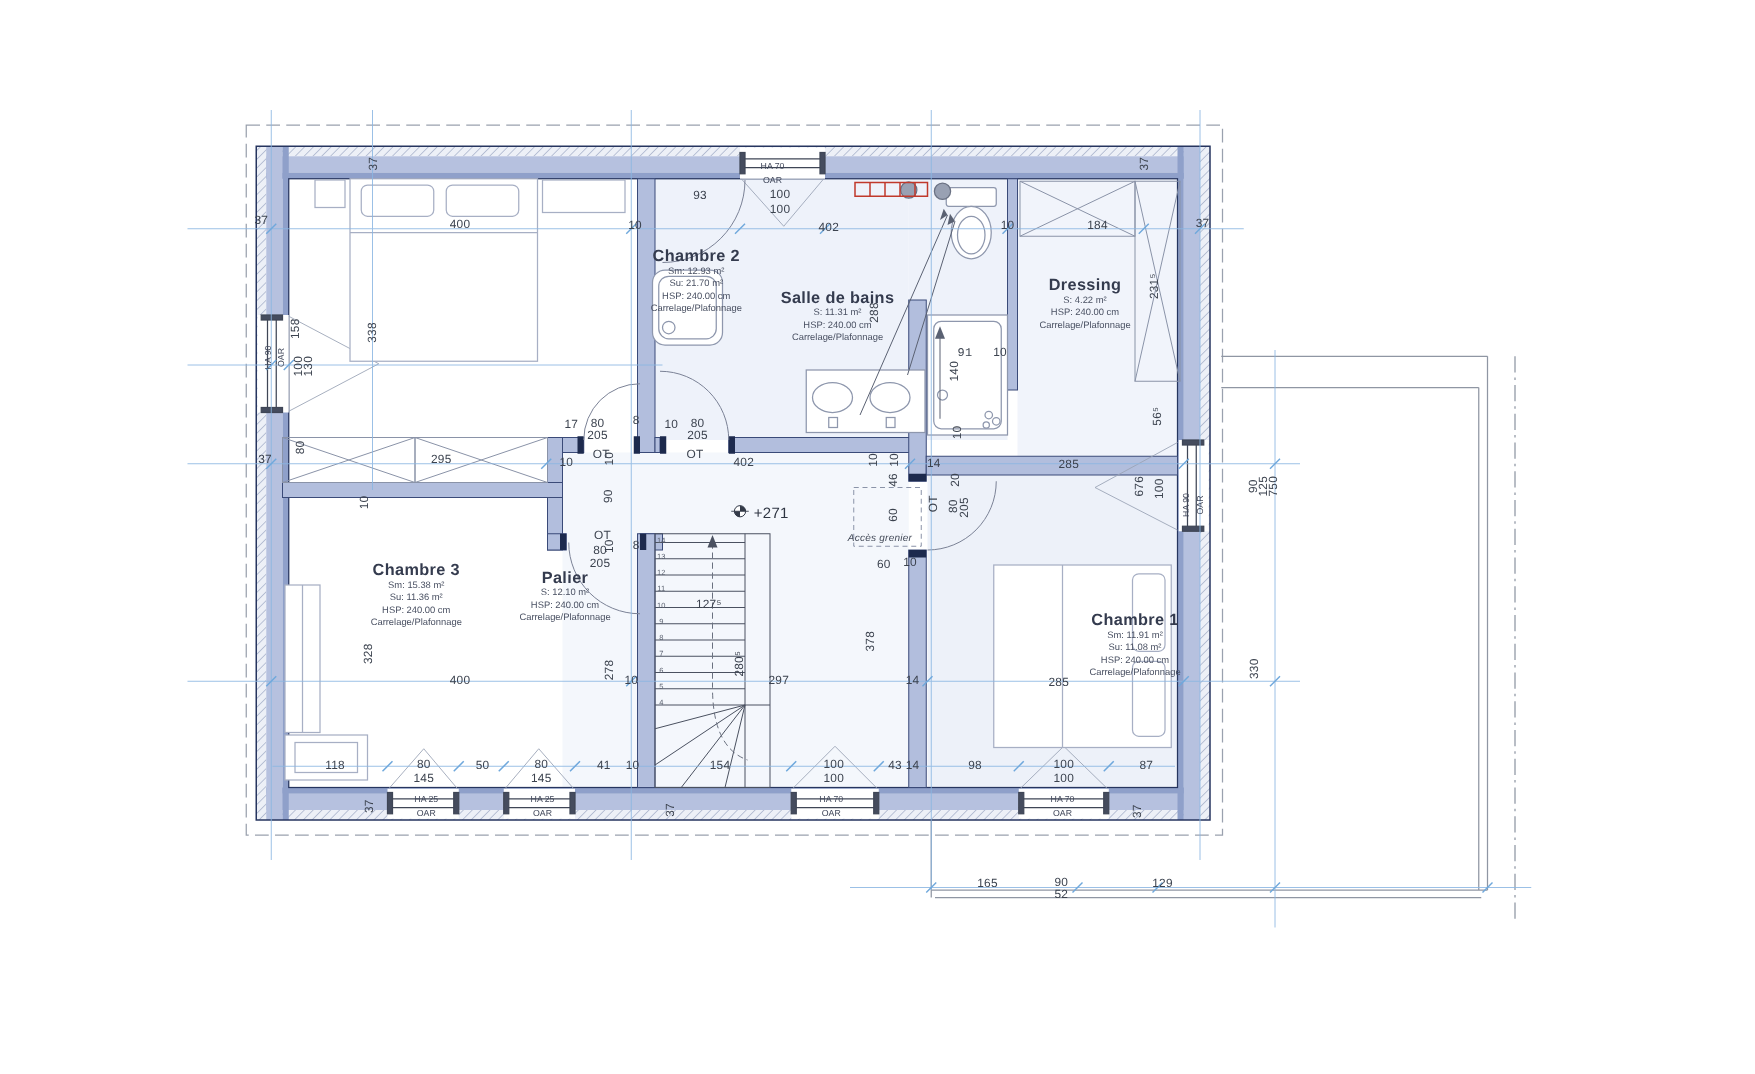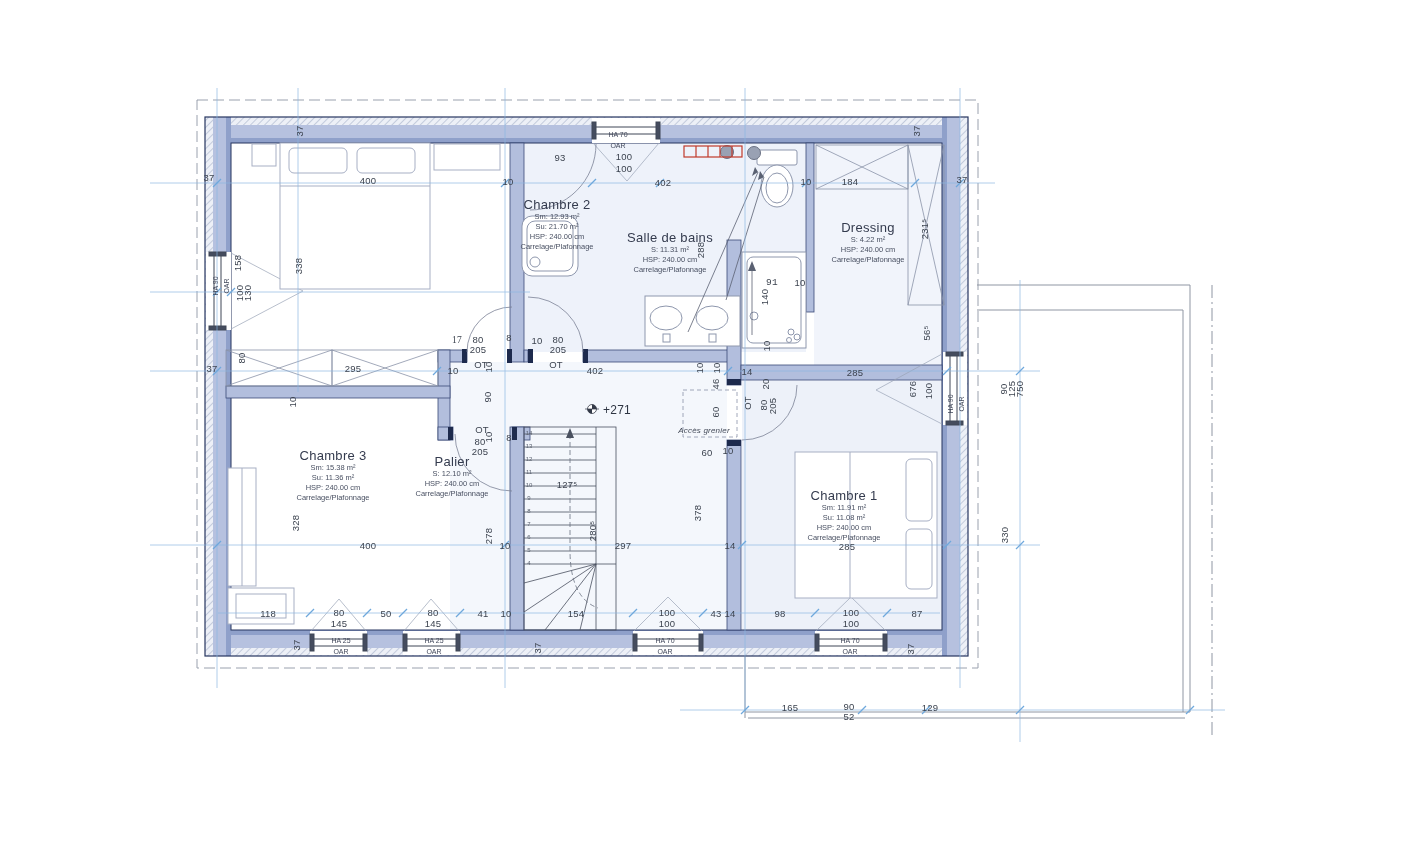--- a/index.html
+++ b/index.html
@@ -6,21 +6,21 @@
   #canvas{position:relative;width:1404px;height:859px;background:#ffffff;overflow:hidden;
           font-family:"Liberation Sans",sans-serif;}
   #drawing{position:absolute;left:0;top:0;}
   #labels{position:absolute;left:0;top:0;width:1404px;height:859px;pointer-events:none;}
   .dim{position:absolute;transform:translate(-50%,-50%);font-size:9.5px;color:#3c434f;
        white-space:nowrap;letter-spacing:.2px;}
   .dim.r{transform:translate(-50%,-50%) rotate(-90deg);}
   .dim.lvl{font-size:12px;color:#2e3542;}
   .dim.it{font-style:italic;font-size:8px;color:#434a58;}
   .room-label{position:absolute;transform:translate(-50%,0);text-align:center;color:#343b4e;}
-  .room-label .nm{font-size:13px;font-weight:normal;letter-spacing:.3px;}
+  .room-label .nm{font-size:13px;font-weight:bold;letter-spacing:.3px;}
   .room-label .ln{font-size:7.5px;color:#49506. ;color:#495062;line-height:1.32;}
   .wlab{position:absolute;transform:translate(-50%,-50%);font-size:7px;color:#40475a;
         text-align:center;line-height:1.5;white-space:nowrap;}
   .wlab.r{transform:translate(-50%,-50%) rotate(-90deg);}
   .stepnum{position:absolute;transform:translate(-50%,-50%);font-size:6px;color:#5b6270;}
 </style>
 </head>
 <body>
 
 <div id="canvas">
@@ -385,55 +385,55 @@
         <div class="ln">Su: 11.36 m²</div>
         <div class="ln">HSP: 240.00 cm</div>
         <div class="ln">Carrelage/Plafonnage</div>
       </div>
       <div class="room-label" style="left: 452px; top: 454px;">
         <div class="nm">Palier</div>
         <div class="ln">S: 12.10 m²</div>
         <div class="ln">HSP: 240.00 cm</div>
         <div class="ln">Carrelage/Plafonnage</div>
       </div>
-      <div class="room-label" style="left: 844px; top: 488px; text-align: center;">
+      <div class="room-label" style="left: 908px; top: 488px; text-align: center;">
         <div class="nm">Chambre 1</div>
         <div class="ln">Sm: 11.91 m²</div>
         <div class="ln">Su: 11.08 m²</div>
         <div class="ln">HSP: 240.00 cm</div>
         <div class="ln">Carrelage/Plafonnage</div>
       </div>
       <div class="dim r" style="left: 299px; top: 131px;">37</div>
       <div class="dim r" style="left: 916px; top: 131px;">37</div>
       <div class="dim" style="left: 209px; top: 177px;">37</div>
       <div class="dim" style="left: 962px; top: 179px;">37</div>
       <div class="dim" style="left: 368px; top: 180px;">400</div>
       <div class="dim" style="left: 508px; top: 181px;">10</div>
       <div class="dim" style="left: 560px; top: 157px;">93</div>
       <div class="dim" style="left: 624px; top: 156px;">100</div>
       <div class="dim" style="left: 624px; top: 168px;">100</div>
       <div class="dim" style="left: 663px; top: 182px;">402</div>
       <div class="dim" style="left: 806px; top: 181px;">10</div>
-      <div class="dim" style="left: 850px; top: 181px;">184</div>
+      <div class="dim" style="left: 878px; top: 181px;">184</div>
       <div class="dim r" style="left: 237px; top: 263px;">158</div>
       <div class="dim r" style="left: 298px; top: 266px;">338</div>
       <div class="dim r" style="left: 239px; top: 293px;">100</div>
       <div class="dim r" style="left: 247px; top: 293px;">130</div>
       <div class="dim r" style="left: 700px; top: 250px;">288</div>
       <div class="dim r" style="left: 924px; top: 229px;">231⁵</div>
       <div class="dim r" style="left: 926px; top: 333px;">56⁵</div>
       <div class="dim" style="left: 772px; top: 282px; font-family: Liberation Mono, monospace;">91</div>
       <div class="dim" style="left: 800px; top: 282px;">10</div>
       <div class="dim r" style="left: 764px; top: 297px;">140</div>
       <div class="dim r" style="left: 766px; top: 346px;">10</div>
       <div class="dim r" style="left: 241px; top: 358px;">80</div>
       <div class="dim" style="left: 212px; top: 368px;">37</div>
       <div class="dim" style="left: 353px; top: 368px;">295</div>
       <div class="dim r" style="left: 292px; top: 402px;">10</div>
-      <div class="dim" style="left: 457px; top: 340px; font-family: Liberation Serif, serif;">17</div>
+      <div class="dim" style="left: 457px; top: 340px;">17</div>
       <div class="dim" style="left: 478px; top: 339px;">80</div>
       <div class="dim" style="left: 478px; top: 349px;">205</div>
       <div class="dim" style="left: 509px; top: 337px;">8</div>
       <div class="dim" style="left: 537px; top: 340px;">10</div>
       <div class="dim" style="left: 558px; top: 339px;">80</div>
       <div class="dim" style="left: 558px; top: 349px;">205</div>
       <div class="dim" style="left: 481px; top: 364px;">OT</div>
       <div class="dim r" style="left: 488px; top: 367px;">10</div>
       <div class="dim" style="left: 556px; top: 364px;">OT</div>
       <div class="dim" style="left: 453px; top: 370px;">10</div>

